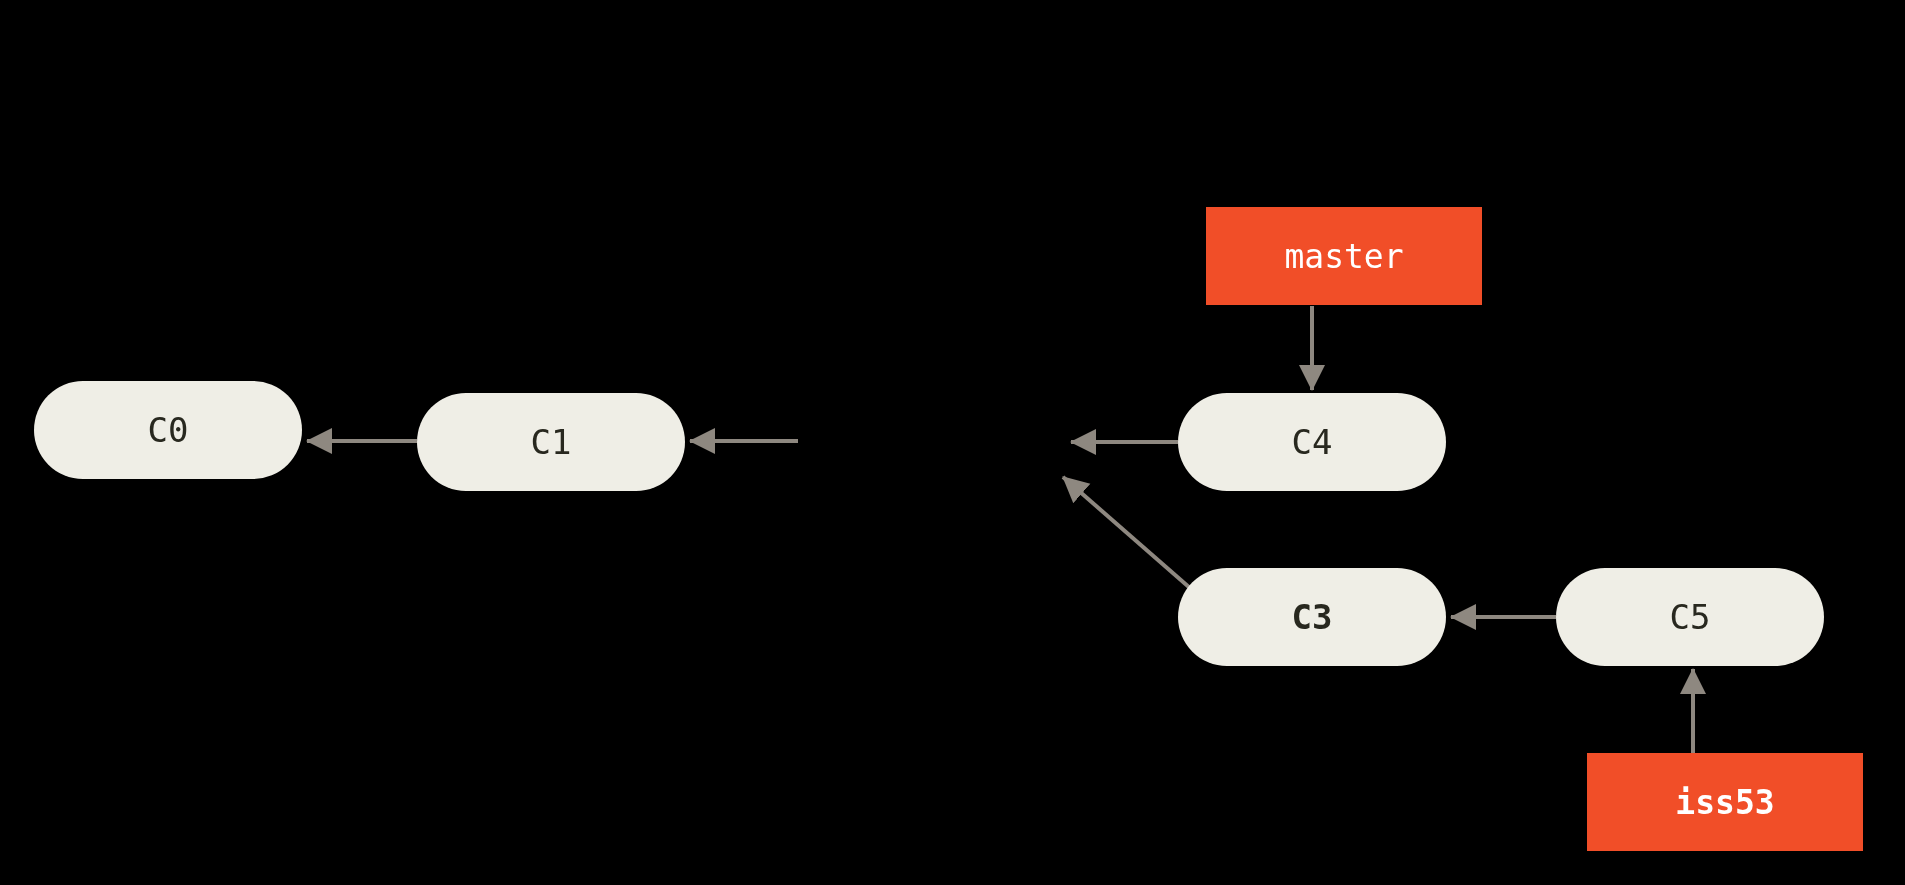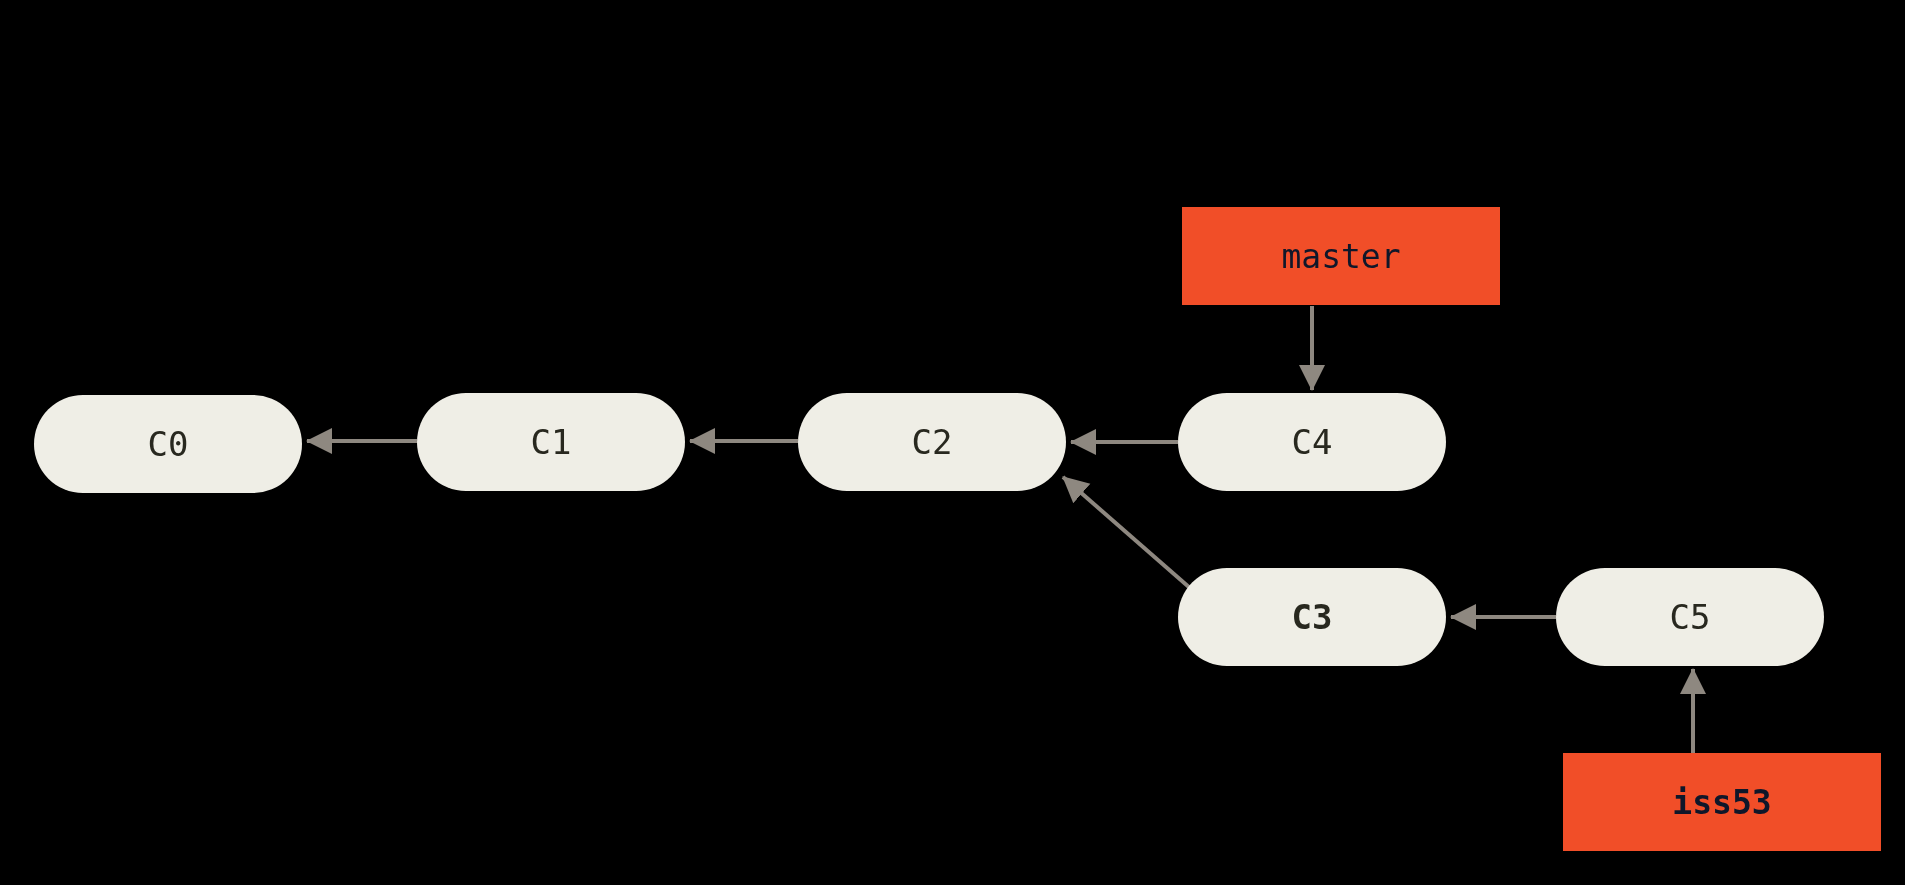--- a/index.html
+++ b/index.html
@@ -36,29 +36,30 @@
     border-radius: 49px;
     display: flex;
     align-items: center;
     justify-content: center;
     font-size: 34px;
     color: #28281F;
     z-index: 2;
   }
   .branch {
     position: absolute;
-    width: 318px;
+    width: 276px;
     height: 98px;
     background: #F14E28;
     display: flex;
     align-items: center;
     justify-content: center;
     font-size: 33px;
-    color: #0f172a;
+    color: #ffffff;
     z-index: 2;
+    margin-left: 24px;
   }
 </style>
 </head>
 <body>
 
 <div class="stage">
 
   <svg class="edges" viewBox="0 0 1905 885" xmlns="http://www.w3.org/2000/svg">
     <defs>
       <marker id="arrowhead" markerUnits="userSpaceOnUse" markerWidth="28" markerHeight="28" refX="25" refY="13" orient="auto">
@@ -67,28 +68,25 @@
     </defs>
     <line class="edge" x1="417" y1="441" x2="307" y2="441" marker-end="url(#arrowhead)"></line>
     <line class="edge" x1="798" y1="441" x2="690" y2="441" marker-end="url(#arrowhead)"></line>
     <line class="edge" x1="1178" y1="442" x2="1071" y2="442" marker-end="url(#arrowhead)"></line>
     <line class="edge" x1="1190" y1="588" x2="1063" y2="477" marker-end="url(#arrowhead)"></line>
     <line class="edge" x1="1556" y1="617" x2="1451" y2="617" marker-end="url(#arrowhead)"></line>
     <line class="edge" x1="1312" y1="306" x2="1312" y2="390" marker-end="url(#arrowhead)"></line>
     <line class="edge" x1="1693" y1="753" x2="1693" y2="669" marker-end="url(#arrowhead)"></line>
   </svg>
 
-  <div class="commit" style="left:34px;  top:395px;">
+  <div class="commit" style="left:34px;  top:381px;">
     <span>C0</span>
   </div>
   <div class="commit" style="left:417px; top:393px;align-items:center;">
     <span>C1</span>
-  </div>
-  <div class="commit" style="left:798px; top:393px;">
-    <span>C2</span>
   </div>
   <div class="commit" style="left:1178px;top:393px;">
     <span>C4</span>
   </div>
   <div class="commit" style="left:1178px;top:568px;font-weight:bold;">
     <span>C3</span>
   </div>
   <div class="commit" style="left:1556px;top:568px;">
     <span>C5</span>
   </div>

